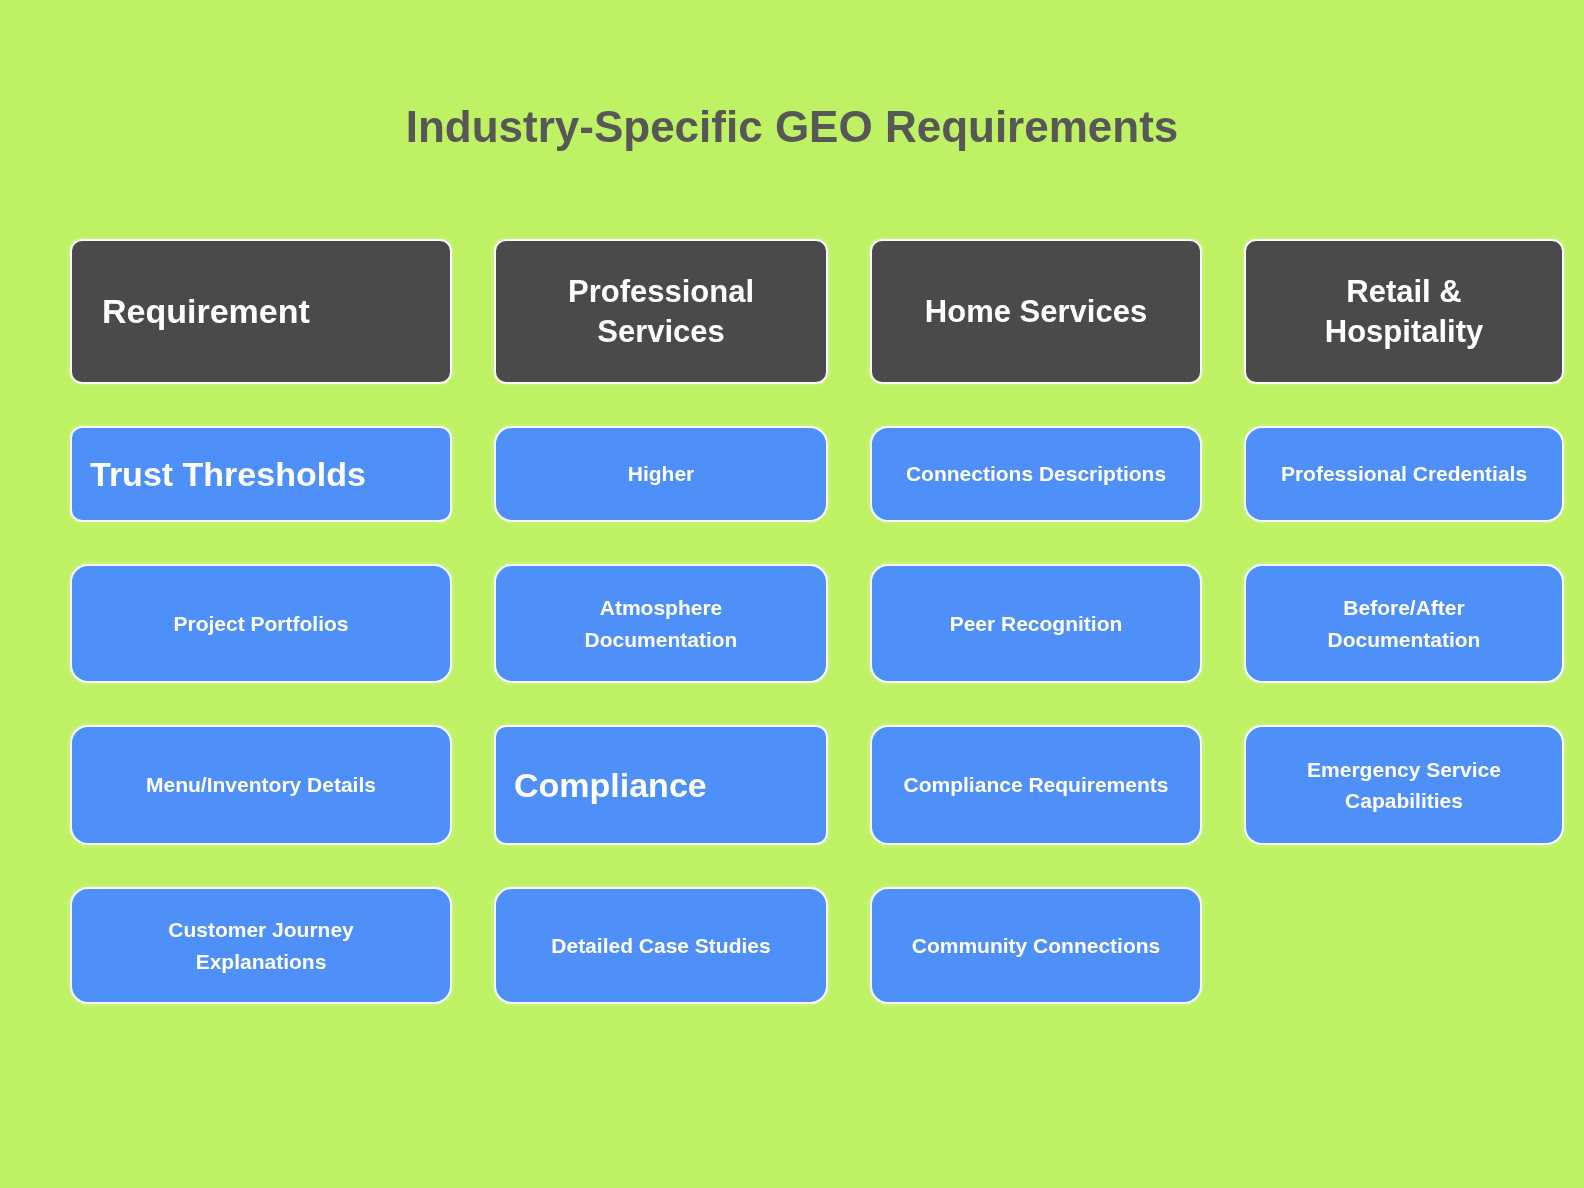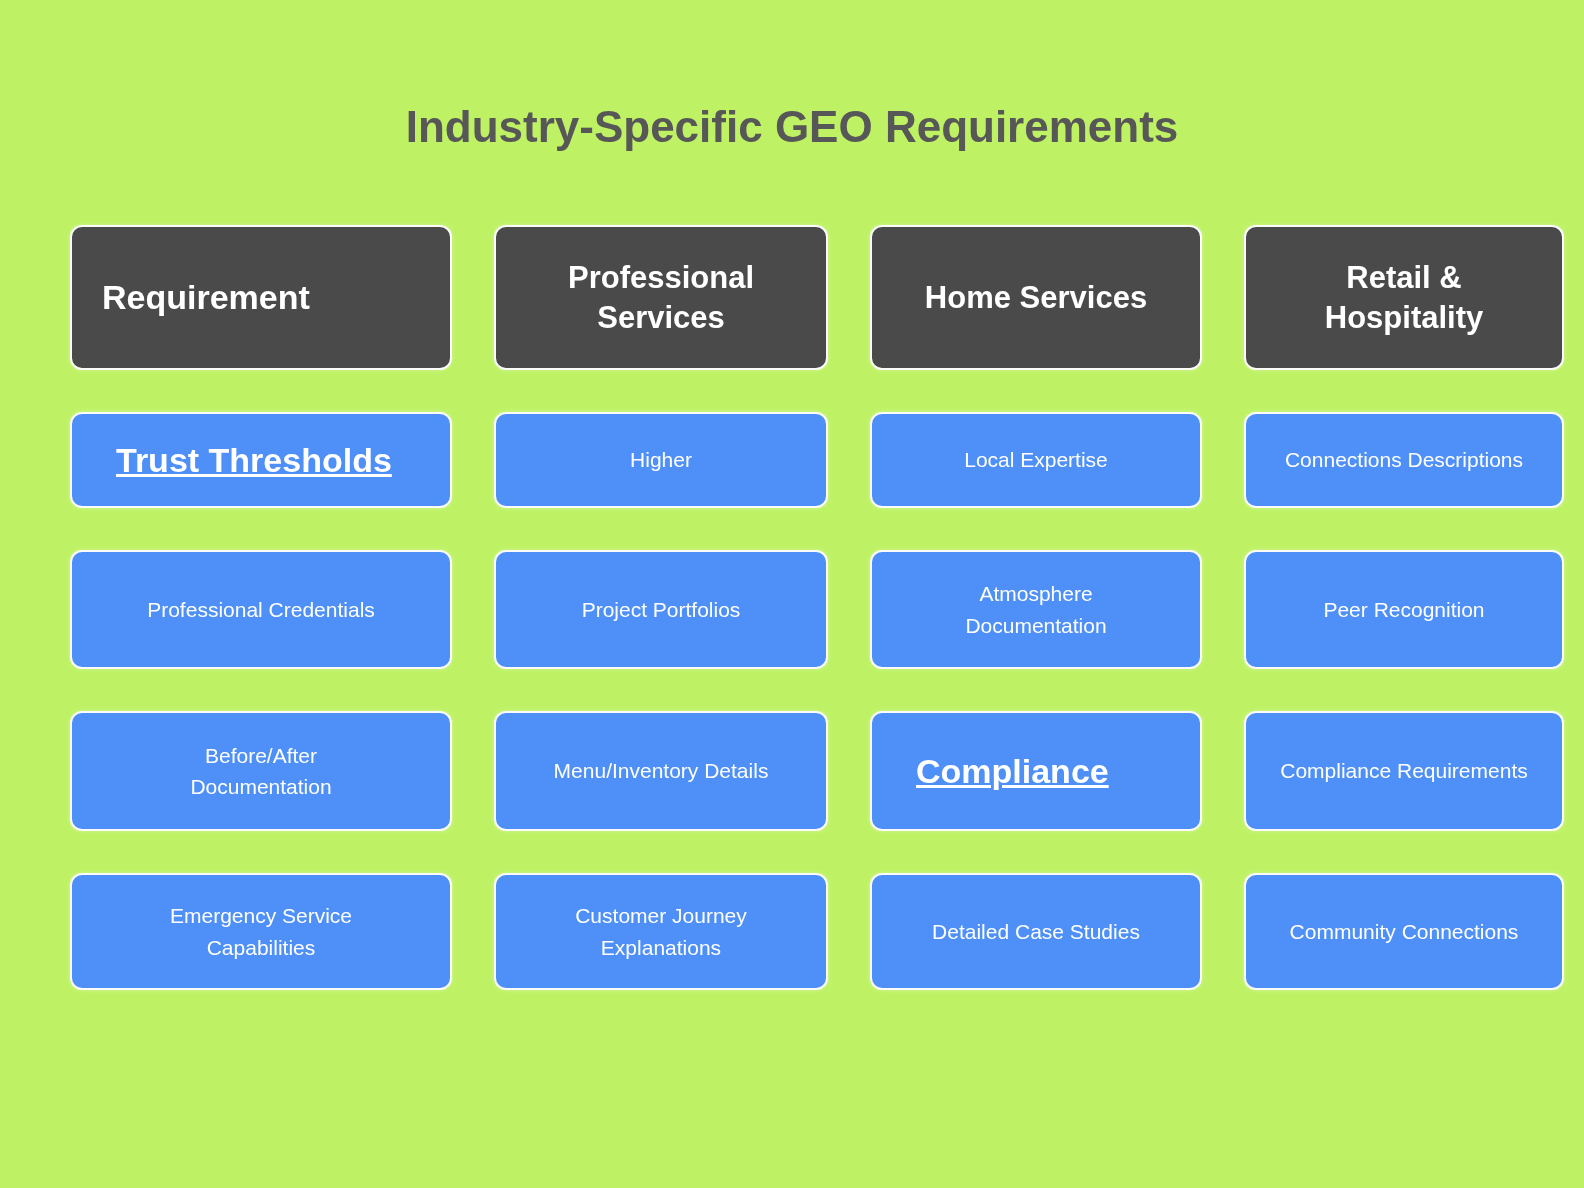--- a/index.html
+++ b/index.html
@@ -23,21 +23,21 @@
     margin: 0;
     text-align: center;
     font-size: 44px;
     font-weight: 700;
     color: #575757;
     letter-spacing: 0px;
   }
   .grid {
     position: absolute;
     left: 70px;
-    top: 225px;
+    top: 239px;
     display: grid;
     grid-template-columns: 382px 334px 332px 320px;
     grid-template-rows: 145px 96px 119px 120px 117px 94px;
     column-gap: 23px;
     row-gap: 24px;
     gap: 42px;
   }
   .cell {
     box-sizing: border-box;
     border-radius: 12px;
@@ -62,50 +62,49 @@
     text-align: left;
     padding-left: 30px;
     font-size: 34px;
   }
   .label-cell {
     background: #4e90f7;
     font-size: 34px;
     font-weight: 700;
     justify-content: flex-start;
     text-align: left;
-    padding-left: 44px;
+    padding-left: 18px;
     white-space: nowrap;
-    text-decoration: underline;
   }
   .data-cell {
     background: #4e90f7;
     font-size: 21px;
-    font-weight: 400;
+    font-weight: 700;
     line-height: 1.5;
+    border-radius: 18px;
   }
 </style>
 </head>
 <body>
 
 <div class="stage">
 
   <h1 class="title">Industry-Specific GEO Requirements</h1>
 
   <div class="grid">
 
     <div class="cell header-cell first">Requirement</div>
     <div class="cell header-cell">Professional
 Services</div>
     <div class="cell header-cell">Home Services</div>
     <div class="cell header-cell">Retail &amp;
 Hospitality</div>
 
     <div class="cell label-cell">Trust Thresholds</div>
     <div class="cell data-cell">Higher</div>
-    <div class="cell data-cell">Local Expertise</div>
     <div class="cell data-cell">Connections Descriptions</div>
 
     <div class="cell data-cell">Professional Credentials</div>
     <div class="cell data-cell">Project Portfolios</div>
     <div class="cell data-cell">Atmosphere
 Documentation</div>
 
     <div class="cell data-cell">Peer Recognition</div>
     <div class="cell data-cell">Before/After
 Documentation</div>

